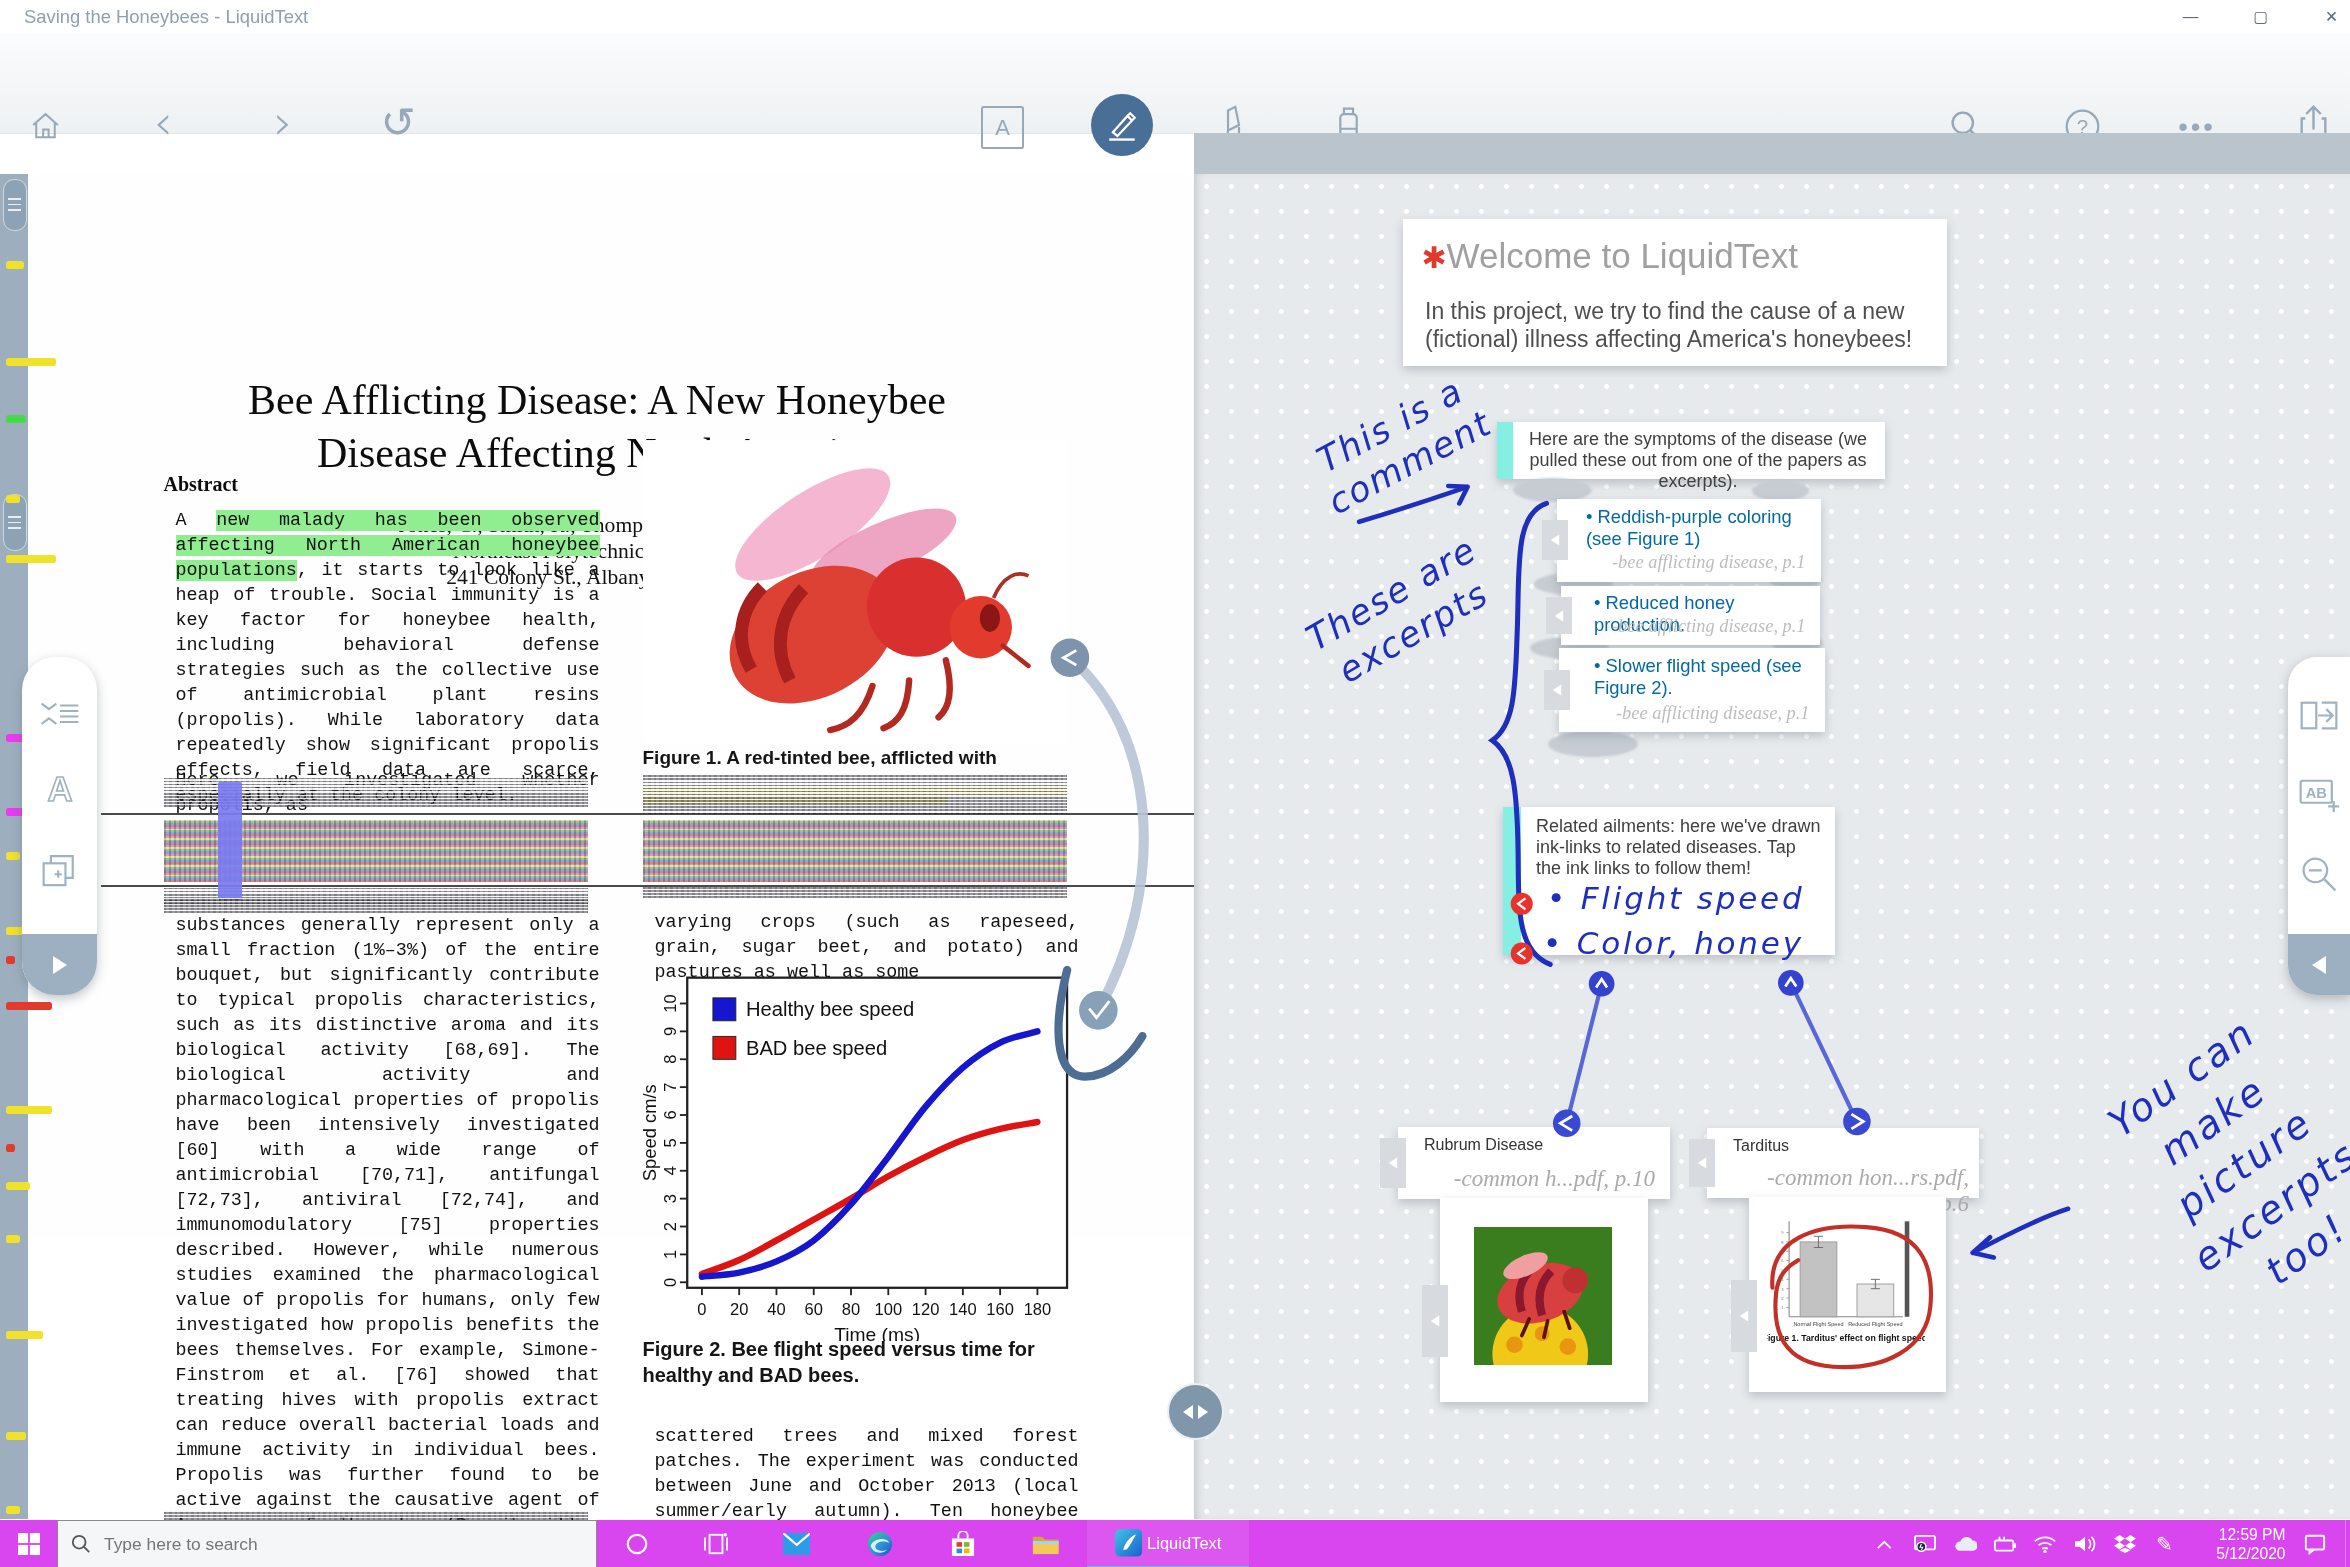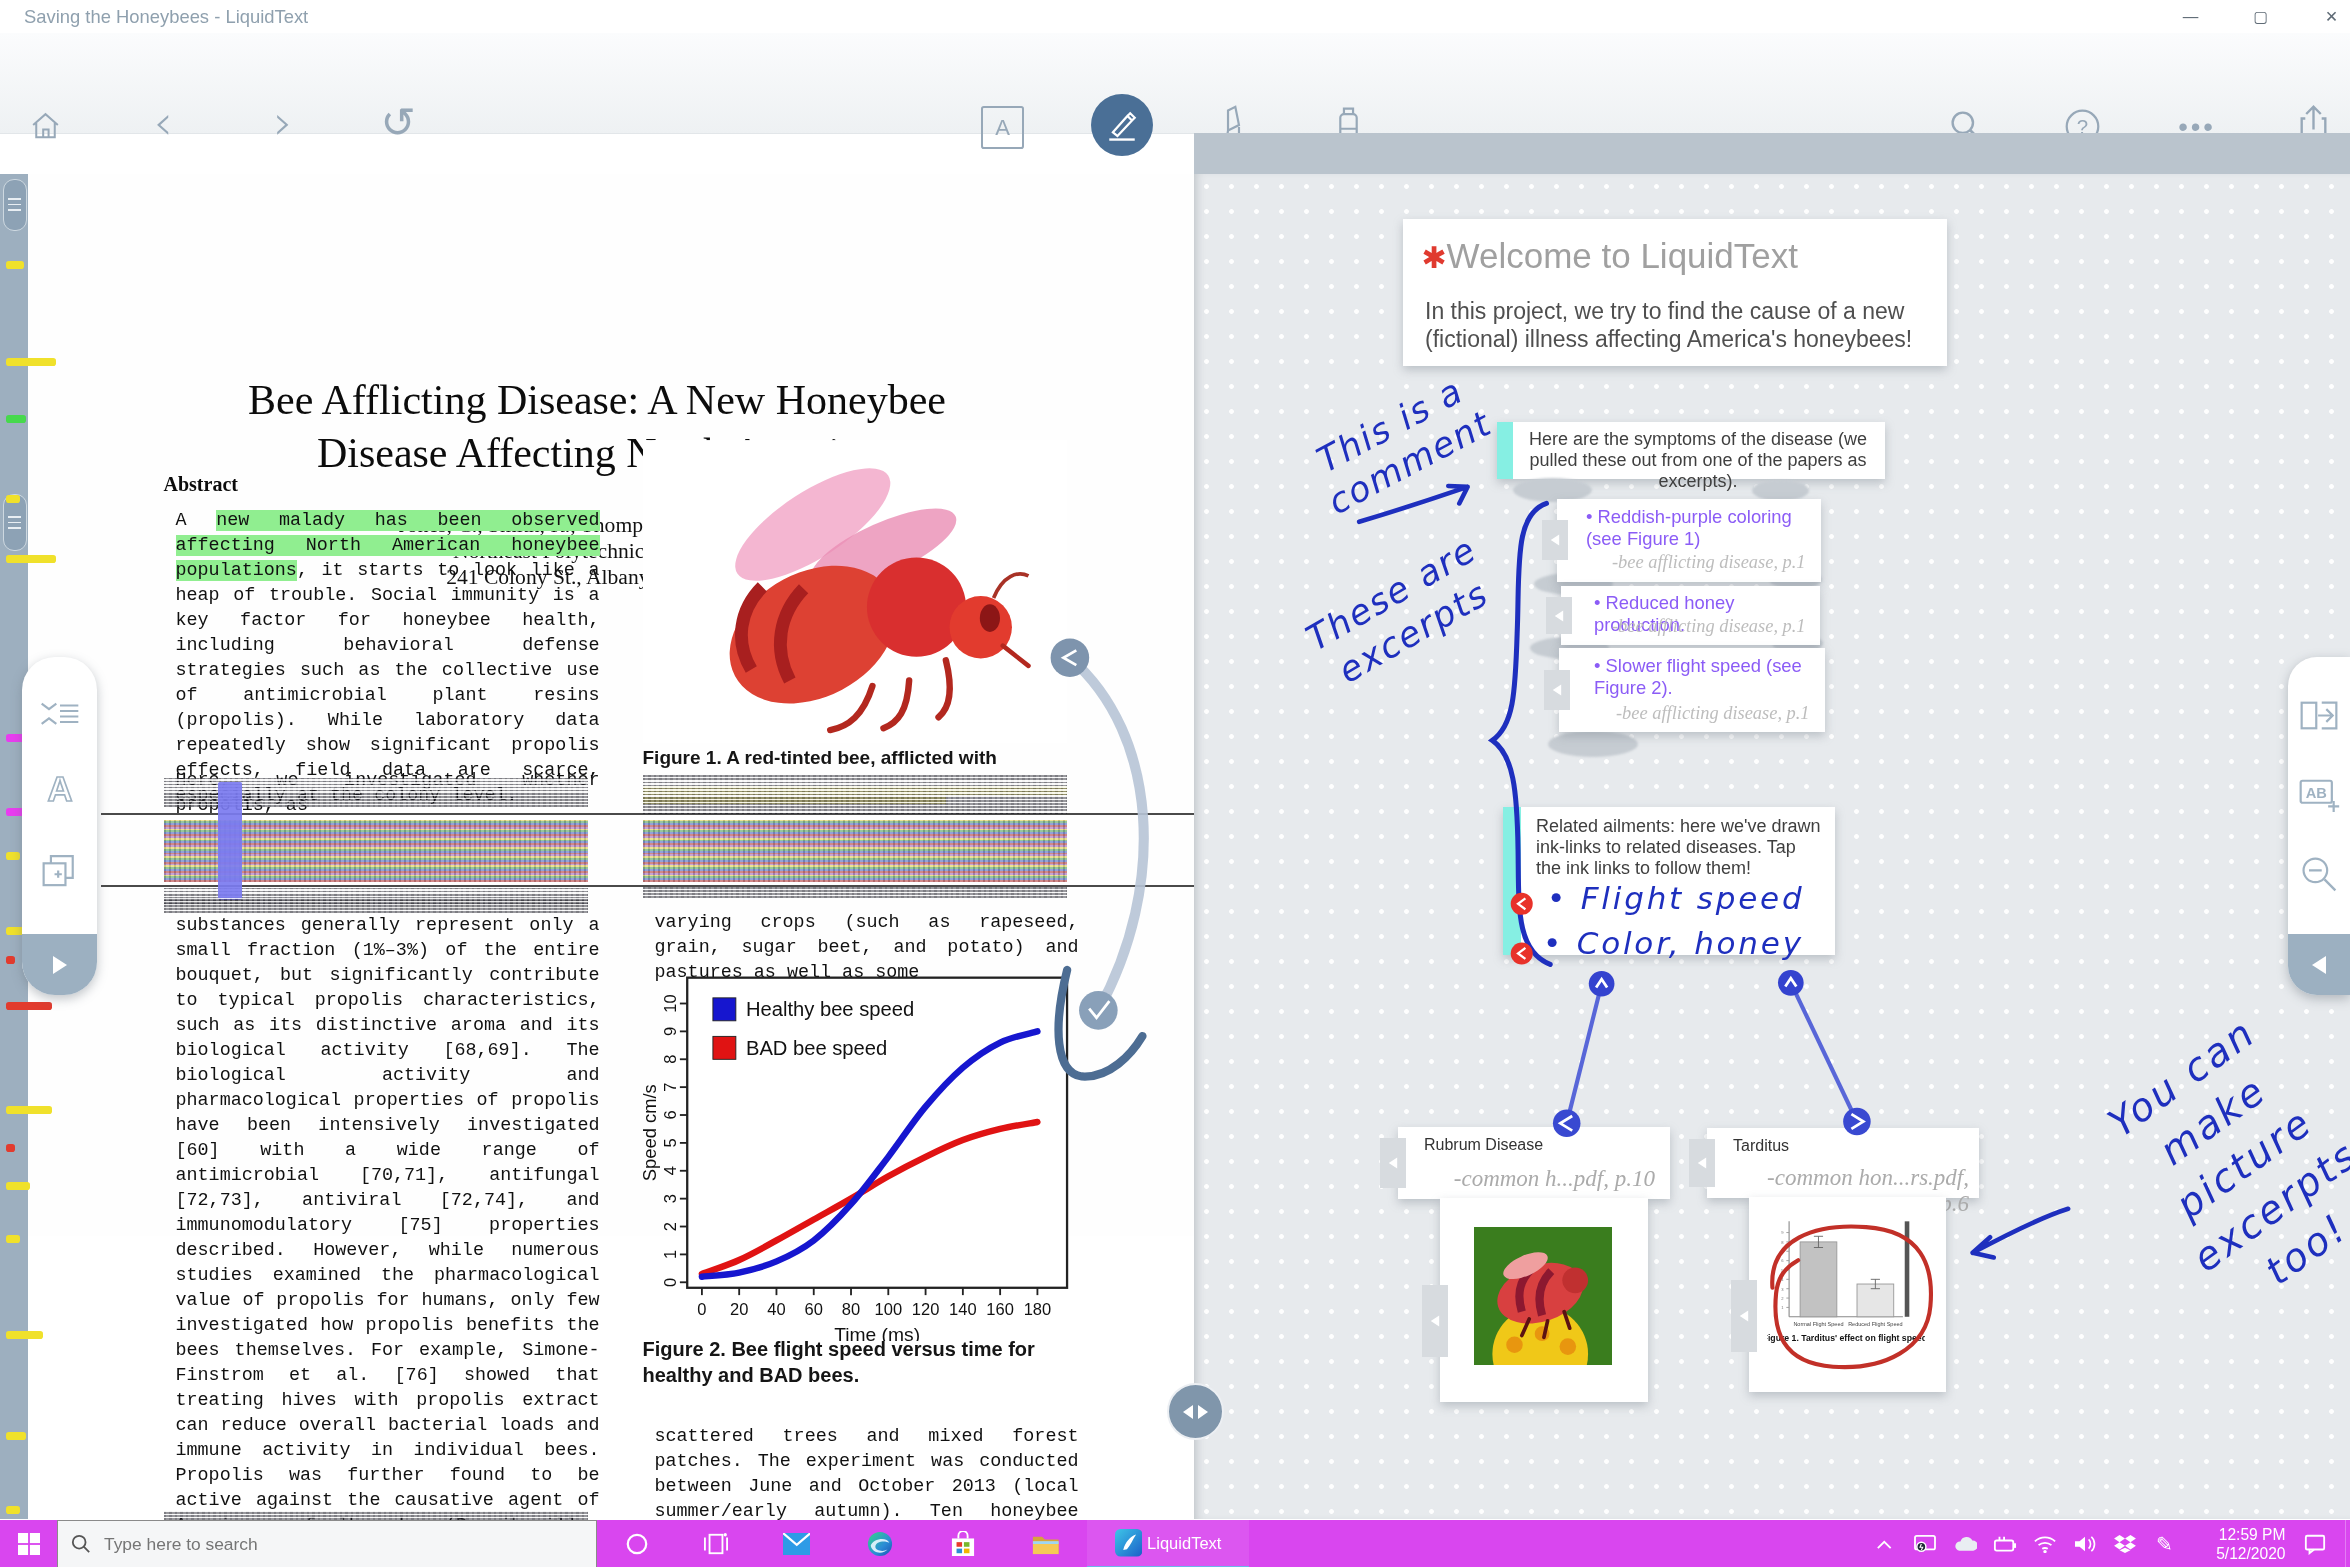--- a/index.html
+++ b/index.html
@@ -49,21 +49,21 @@
   .sidepanel .foot{width:100%;height:61px;background:#9cb0c1;display:flex;align-items:center;justify-content:center;}
   .tri-r{width:0;height:0;border-left:14.7px solid #fff;border-top:9.2px solid transparent;border-bottom:9.2px solid transparent;}
   .tri-l{width:0;height:0;border-right:14.7px solid #fff;border-top:9.2px solid transparent;border-bottom:9.2px solid transparent;}
   
   #workspace{left:1194px;top:174px;width:1157px;height:1345px;background-color:#e7eaed;
     background-image:radial-gradient(circle, rgba(255,255,255,.95) 2px, rgba(255,255,255,0) 2.8px);
     background-size:25px 25px;box-shadow:inset 7.3px 0 9.2px -5.5px rgba(60,70,80,.25);}
   .ws-card{position:absolute;background:#fff;box-shadow:0 3.7px 9.2px rgba(120,130,140,.4);}
   .cyanbar{position:absolute;left:0;top:0;bottom:0;width:15.6px;background:#86efe3;}
   .cmt-text{font-size:18px;color:#3f3f3f;line-height:21px;}
-  .exc-text{font-size:18.4px;color:#8b5cf6;line-height:22px;}
+  .exc-text{font-size:18.4px;color:#0369a1;line-height:22px;}
   .exc-src{font-size:18.4px;color:#bdbdbd;font-style:italic;font-family:"Liberation Serif",serif;}
   .exc-tab{position:absolute;background:#d7dbdf;display:flex;align-items:center;justify-content:center;}
   .notch{position:absolute;background:#c6ccd2;border-radius:50%;filter:blur(0.9px);}
   .pc-title{font-size:16px;color:#333;}
   .pc-src{font-size:23px;color:#ababab;font-style:italic;font-family:"Liberation Serif",serif;text-align:right;}
   
   #taskbar{left:0;top:1520px;width:2351px;height:48px;background:#d946ef;display:flex;align-items:center;z-index:100;}
   .tb-item{height:48px;display:flex;align-items:center;justify-content:center;}
   #tb-search{width:540px;height:48px;background:#f5f6f7;border:0.9px solid #8a8a8a;box-sizing:border-box;
              display:flex;align-items:center;gap:11px;padding-left:13px;}

